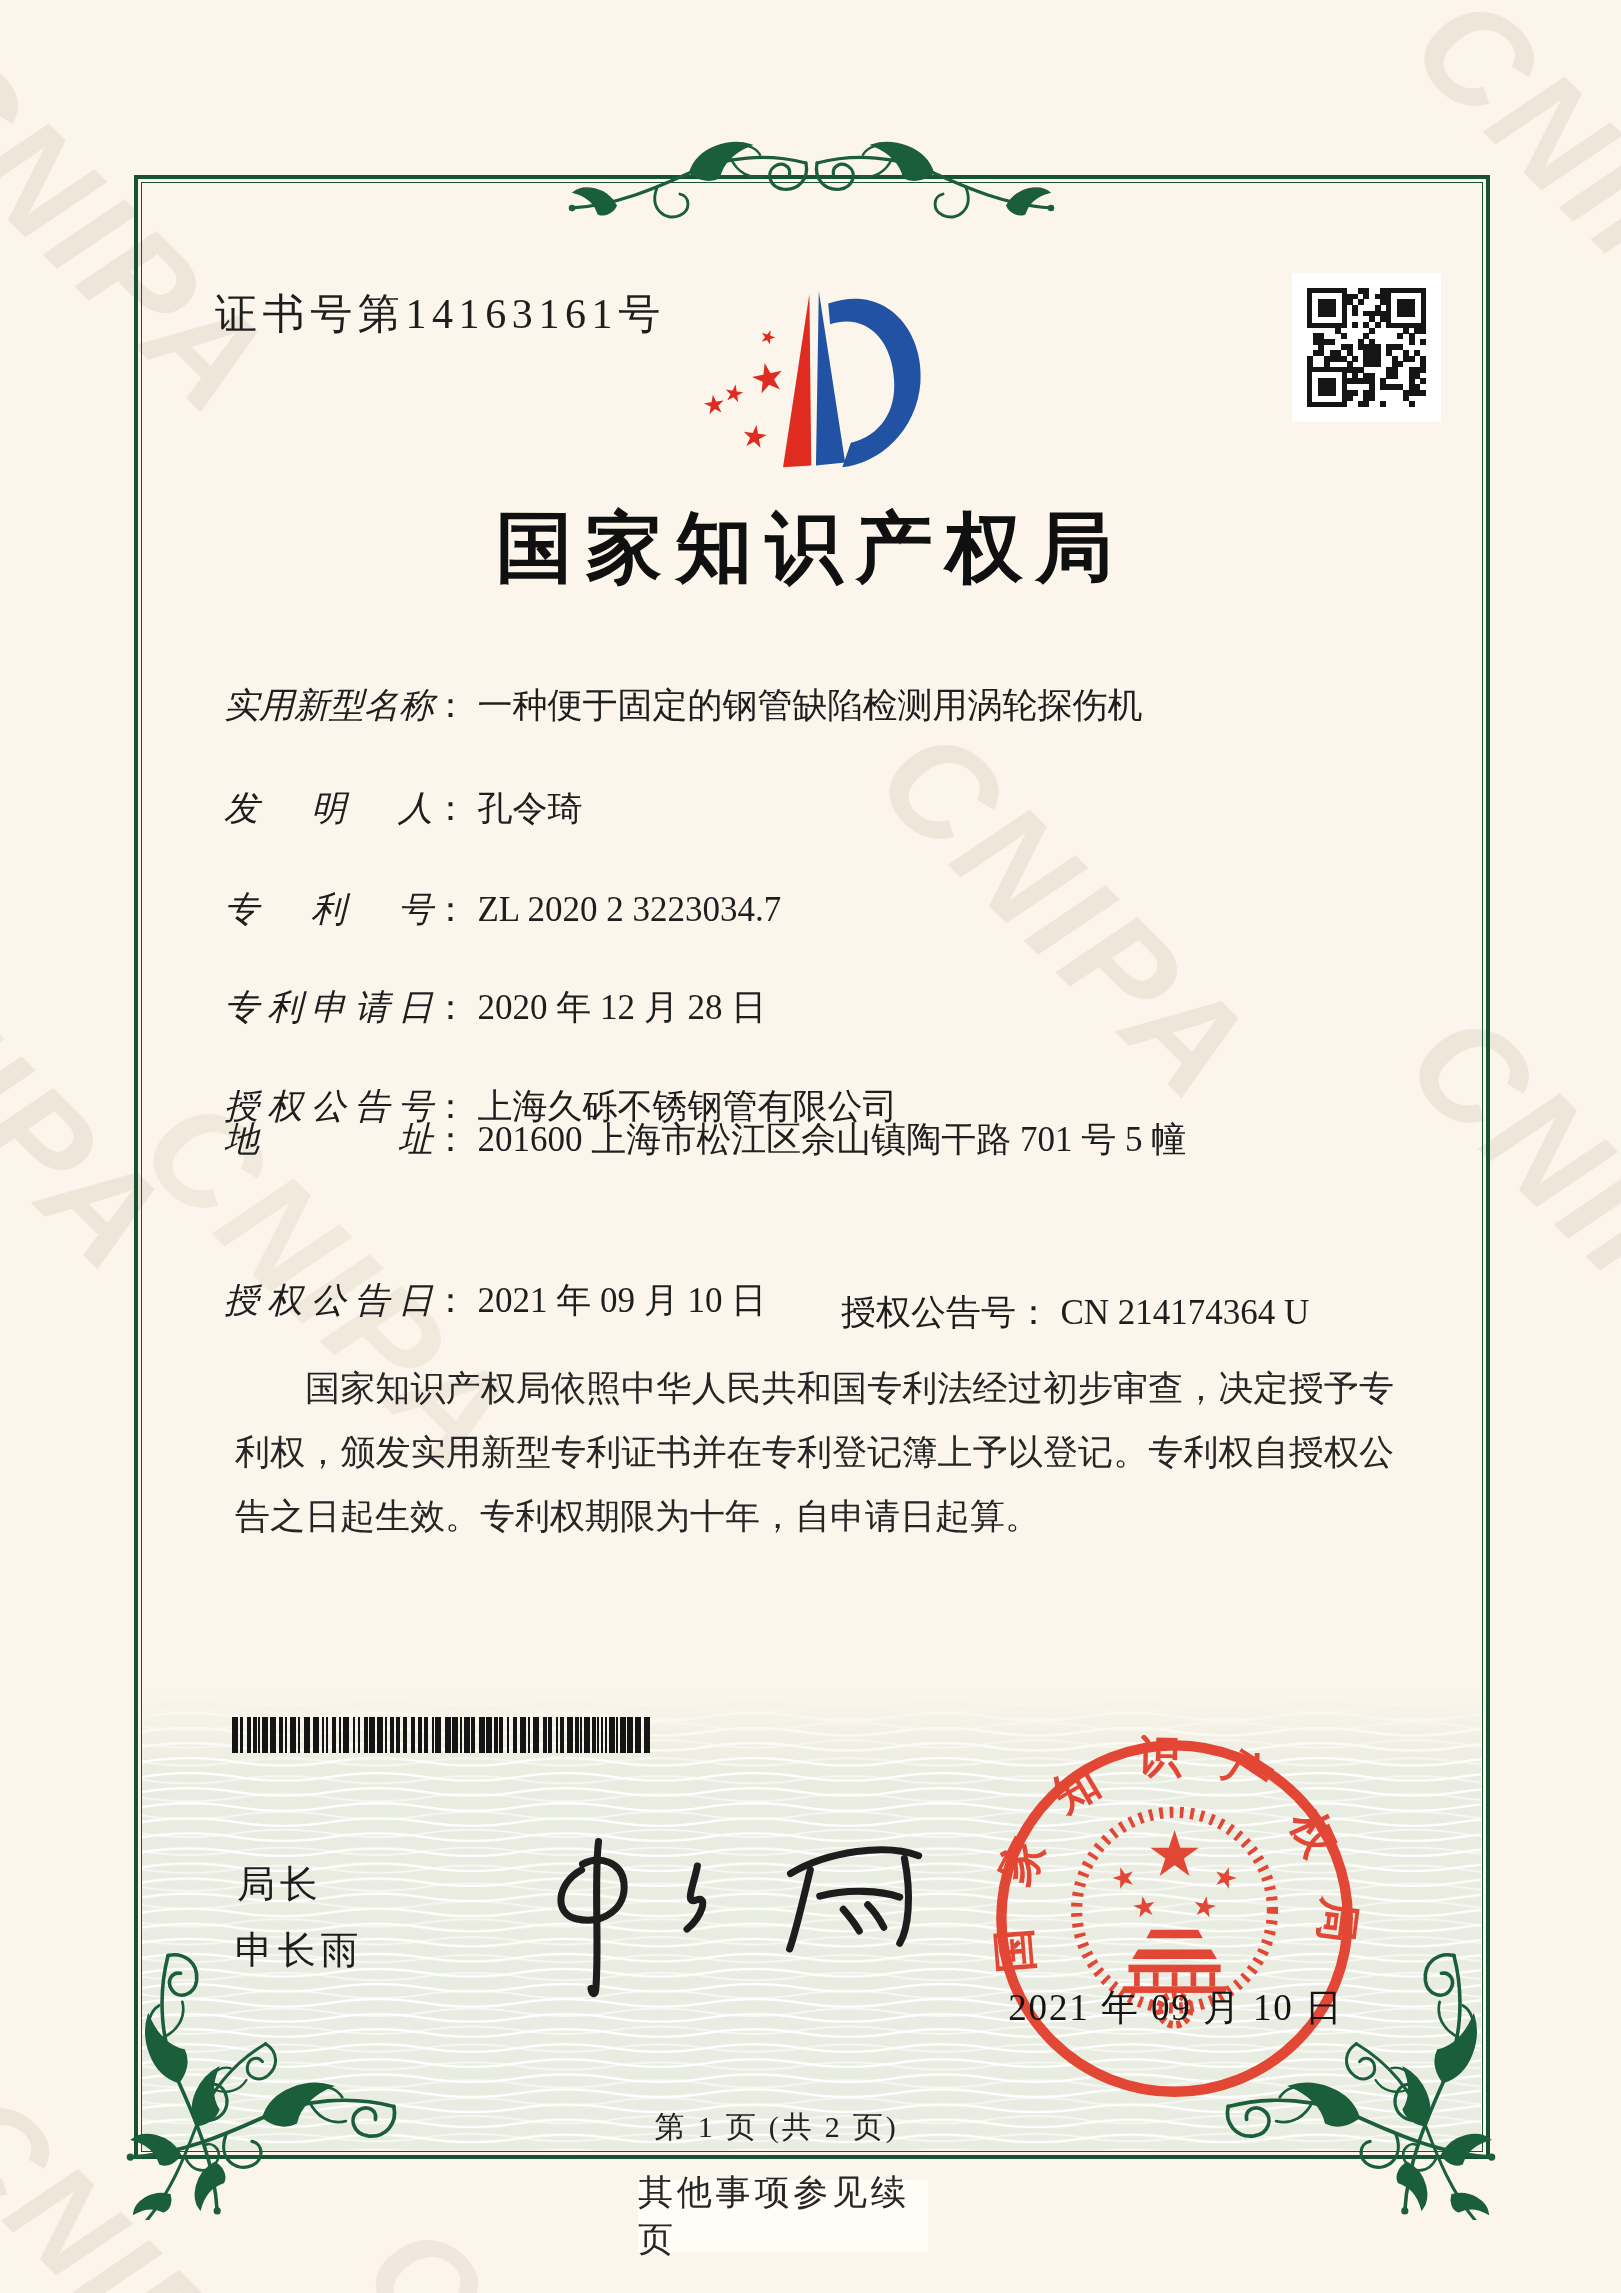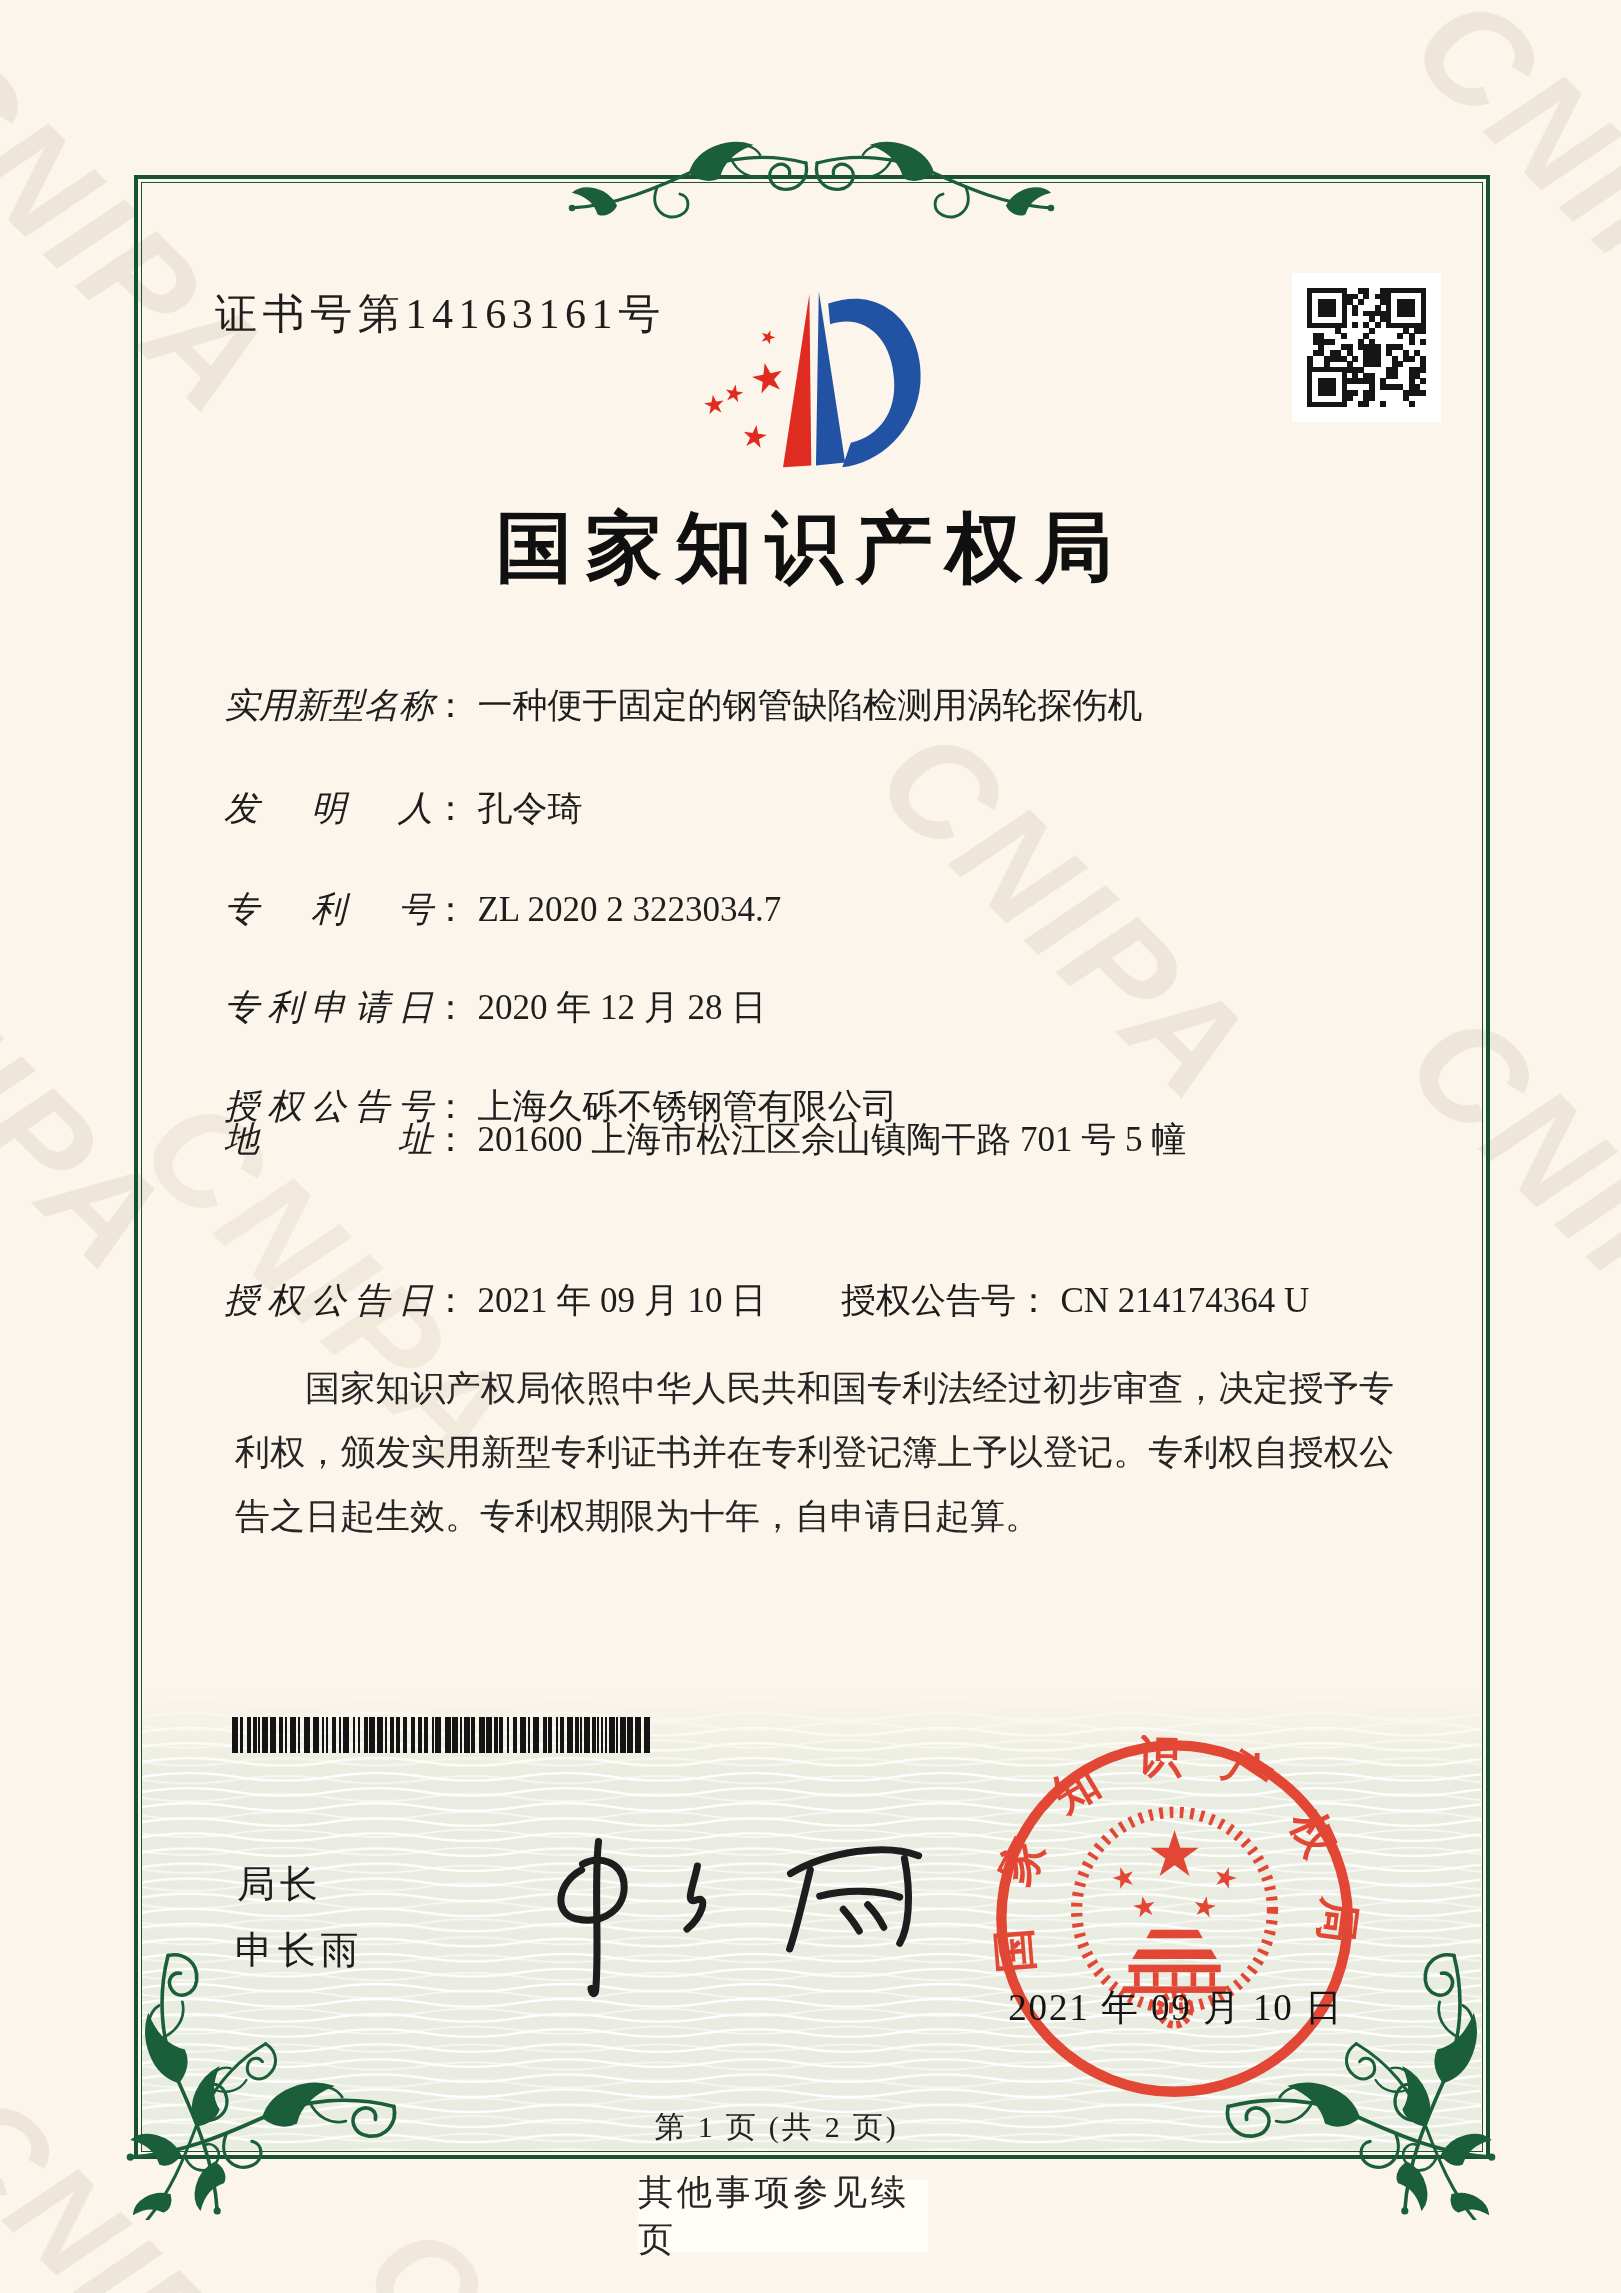--- a/index.html
+++ b/index.html
@@ -29,21 +29,21 @@
   
   .qrbox{position:absolute;left:1292px;top:273px;width:149px;height:149px;background:#fff;z-index:4;}
   .qrmods{position:absolute;left:15px;top:15px;width:119px;height:119px;}
   .qrmods i{position:absolute;width:5.6px;height:5.6px;background:#151515;}
   .qrmods b{position:absolute;width:40px;height:40px;border:5.6px solid #151515;box-sizing:border-box;}
   .qrmods b::after{content:"";position:absolute;inset:5.6px;background:#151515;}
   
   .row{position:absolute;left:224px;width:1205px;font-size:35px;z-index:4;white-space:nowrap;}
   .flabel{display:inline-block;width:209px;text-align:justify;text-align-last:justify;font-style:italic;}
   .fvalue{margin-left:9.4px;}
-  .grp2{position:absolute;left:617px;top:0;}
+  .grp2{position:absolute;left:617px;top:12px;}
   
   .paras{position:absolute;left:223px;top:1345px;width:1183px;font-size:35px;line-height:64px;
          text-align:justify;z-index:4;color:#262626;}
   .paras p{margin:12px;text-indent:70px;}
   
   .barcode{position:absolute;left:232px;top:1717px;width:422px;height:36px;z-index:4;}
   .barcode i{position:absolute;top:0;height:36px;background:#141414;}
   
   .dirtitle{position:absolute;left:237px;top:1859px;font-size:38px;letter-spacing:4.7px;z-index:4;
             font-family:"Liberation Sans","DejaVu Sans",sans-serif;color:#1c1c1c;}

